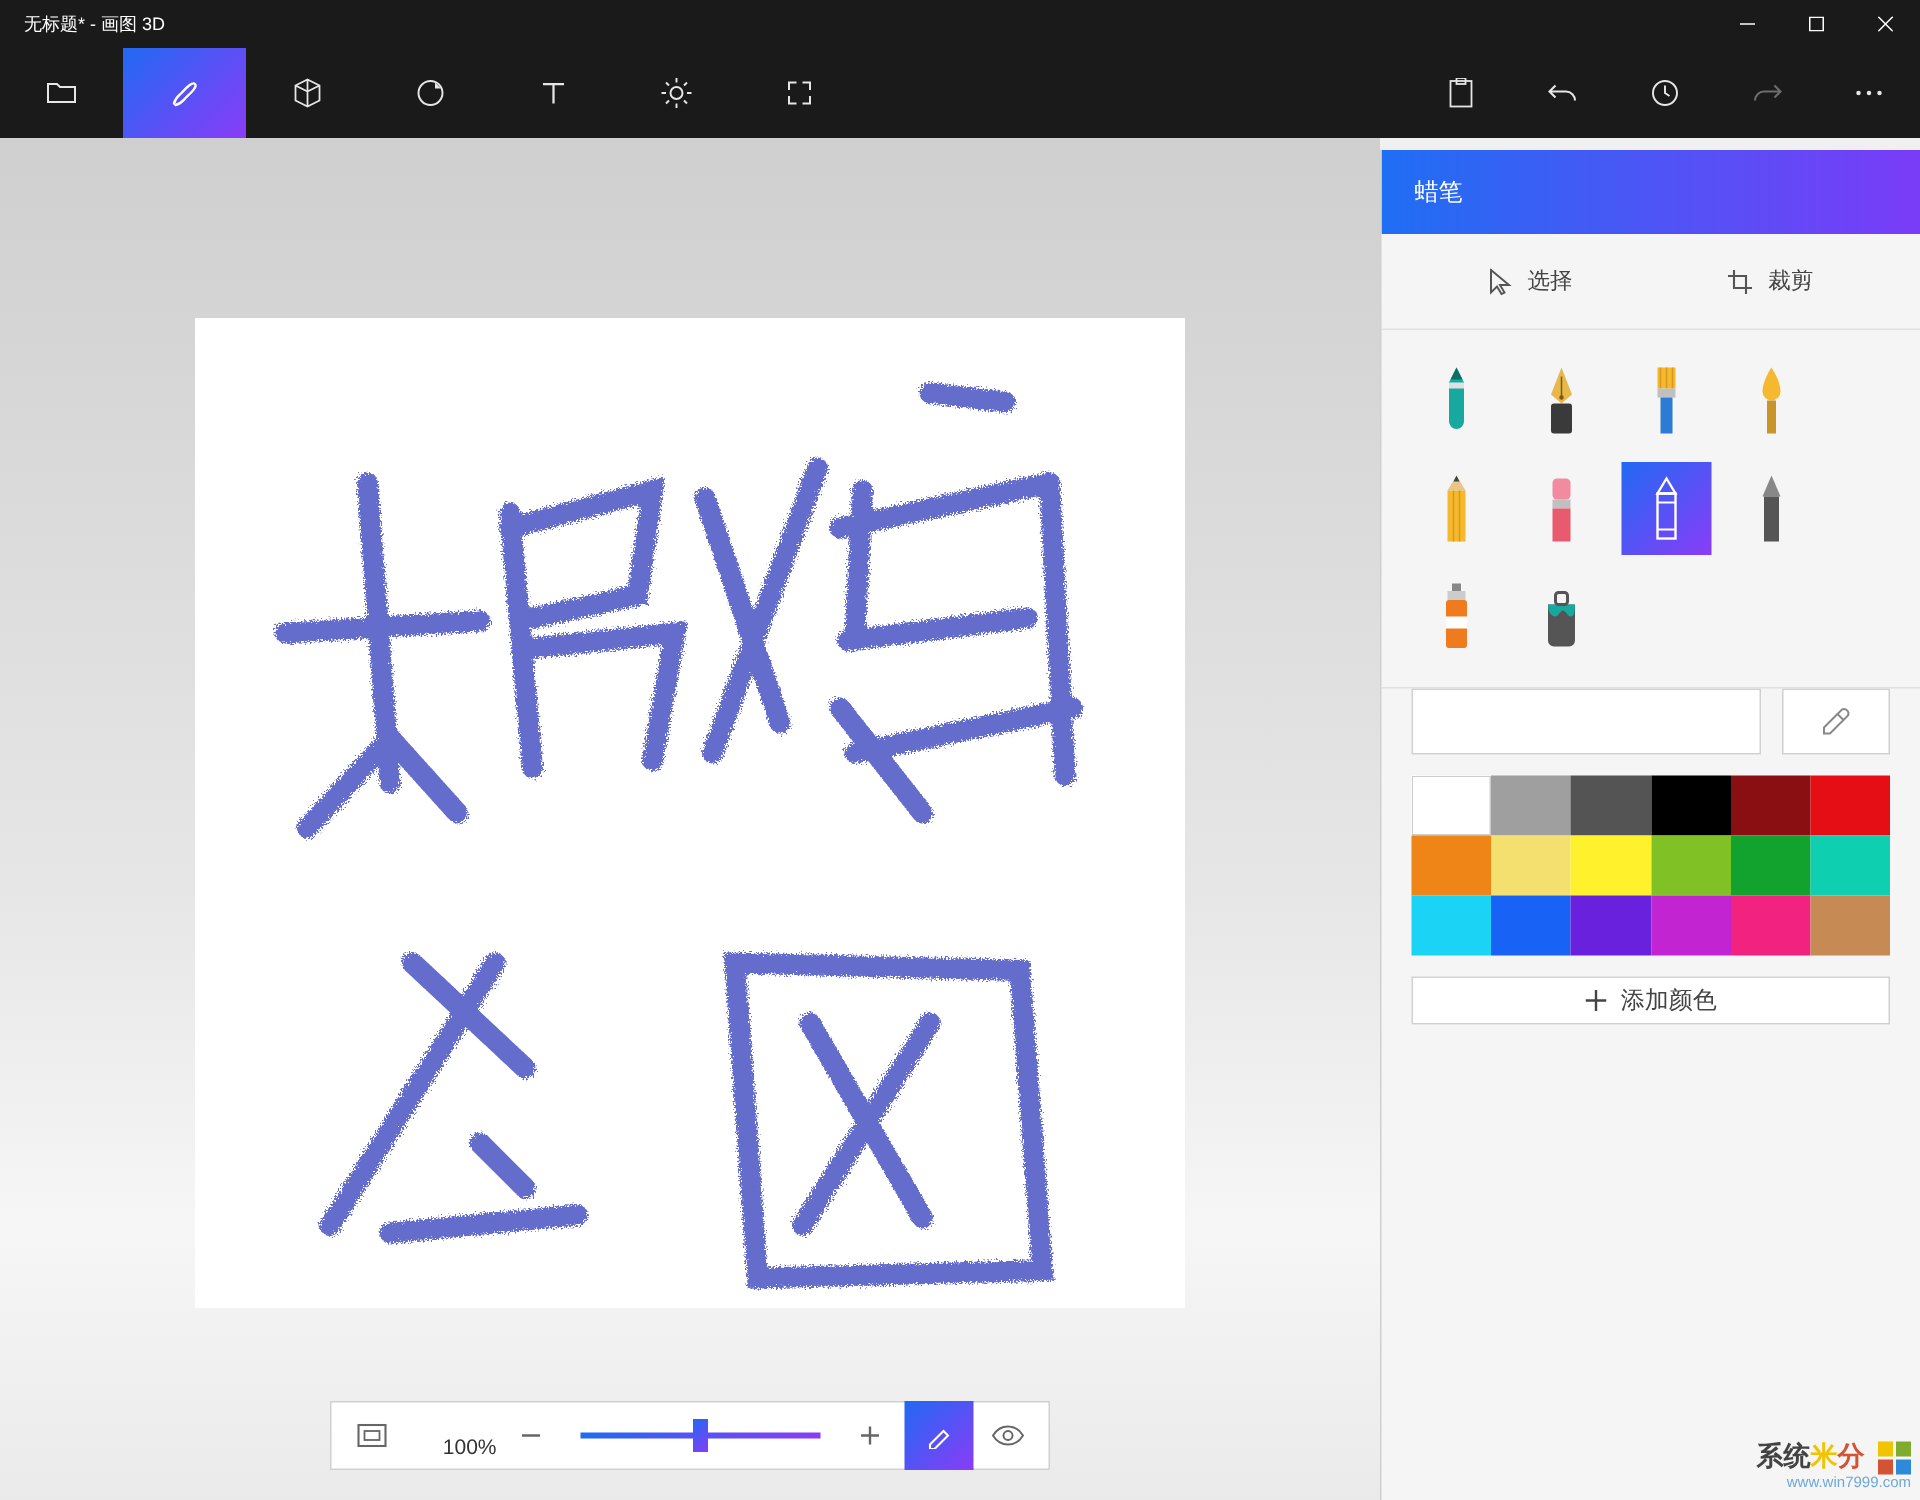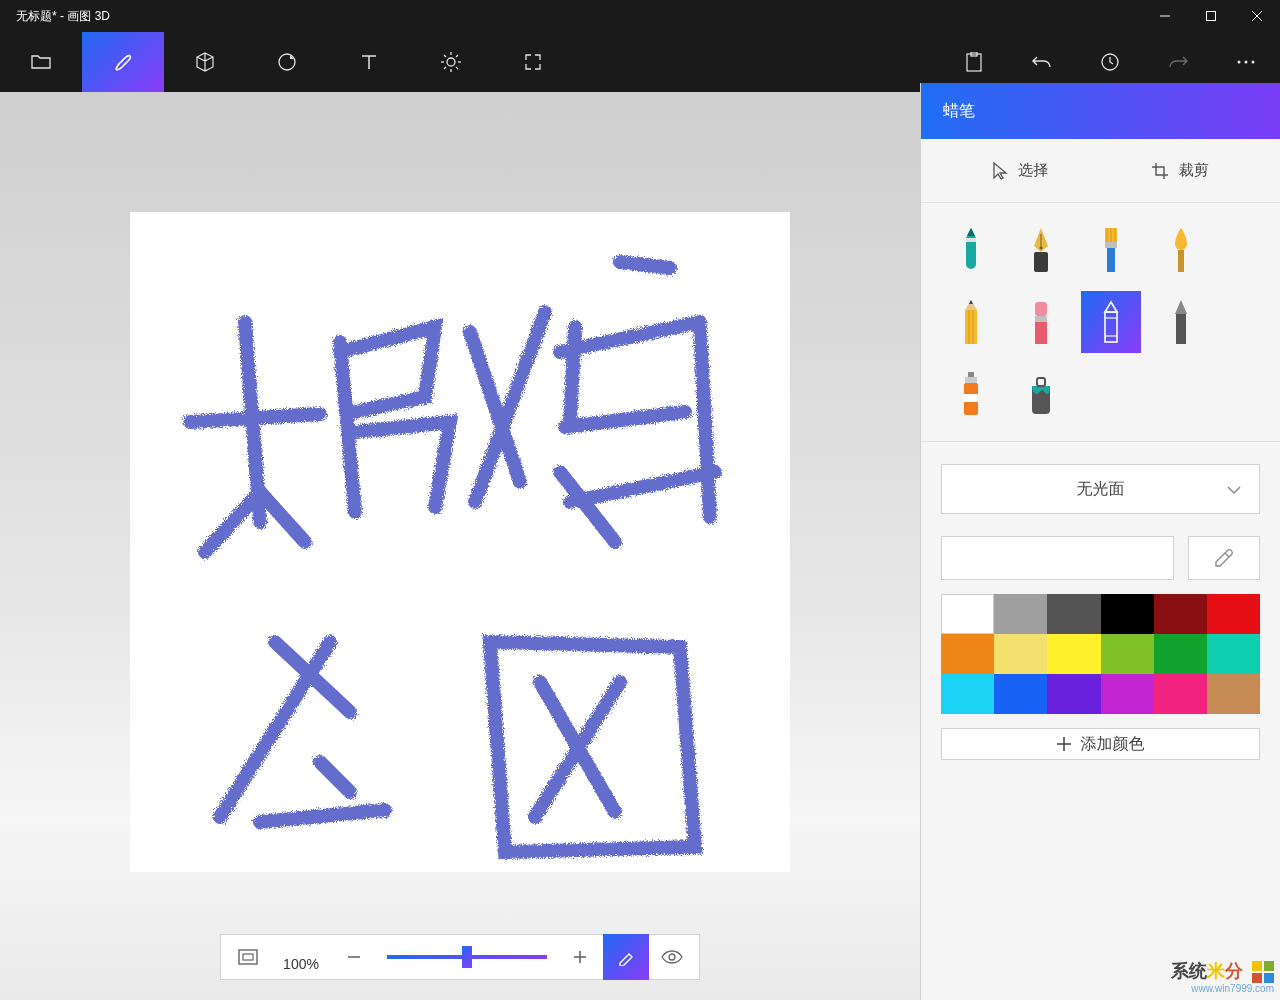--- a/index.html
+++ b/index.html
@@ -20,26 +20,26 @@
 
 
 .main { position: absolute; top: 92px; left: 0; right: 360px; bottom: 0; background: linear-gradient(to bottom, #cfcfcf 0%, #e6e6e6 55%, #f6f6f6 80%, #eaeaea 100%); overflow: hidden; }
 .canvas { position: absolute; left: 130px; top: 120px; width: 660px; height: 660px; background: #fff; }
 .canvas svg { width: 100%; height: 100%; }
 
 
 .bottombar { position: absolute; left: 50%; transform: translateX(-50%); bottom: 20px; height: 46px; background: #fff; border: 1px solid #d0d0d0; display: flex; align-items: center; padding: 0 4px; }
 .bb-btn { width: 46px; height: 46px; display: flex; align-items: center; justify-content: center; color: #555; }
 .bb-btn.active { background: linear-gradient(135deg, #2169f3, #8a3cf7); color: #fff; }
-.zoom-label { width: 60px; text-align: center; font-size: 14px; color: #333; margin-top: 14px; }
+.zoom-label { width: 60px; text-align: right; font-size: 14px; color: #333; margin-top: 14px; }
 .zoom-track { width: 160px; height: 4px; background: linear-gradient(90deg, #2169f3, #8a3cf7); position: relative; margin: 0 10px; }
 .zoom-thumb { position: absolute; top: 50%; transform: translate(-50%, -50%); width: 10px; height: 22px; background: linear-gradient(135deg, #2169f3, #8a3cf7); }
 
 
-.panel { position: absolute; top: 83px; right: 0; bottom: 0; width: 360px; background: #f5f5f5; border-left: 1px solid #d0d0d0; display: flex; flex-direction: column; overflow: hidden; }
+.panel { position: absolute; top: 100px; right: 0; bottom: 0; width: 360px; background: #f5f5f5; border-left: 1px solid #d0d0d0; display: flex; flex-direction: column; overflow: hidden; }
 .panel-header { height: 56px; background: linear-gradient(90deg, #1f6ef3, #7a3cf7); color: #fff; display: flex; align-items: center; padding: 0 22px; font-size: 16px; }
 .panel-section { border-bottom: 1px solid #e0e0e0; }
 .sel-crop { height: 64px; display: flex; align-items: center; justify-content: space-around; padding: 0 20px; font-size: 15px; color: #444; }
 .sel-crop .item { display: flex; align-items: center; gap: 10px; }
 
 .brush-grid { padding: 16px 20px 16px 20px; display: grid; grid-template-columns: repeat(4, 60px); gap: 10px; justify-content: start; }
 .brush-tile { width: 60px; height: 62px; display: flex; align-items: center; justify-content: center; position: relative; }
 .brush-tile.selected { background: linear-gradient(135deg, #2169f3, #8a3cf7); }
 
 .thickness-row { padding: 16px 24px 6px 24px; display: flex; align-items: center; justify-content: space-between; font-size: 15px; color: #444; }
@@ -355,28 +355,20 @@
         <svg width="30" height="48">
             <path d="M6 16h18v24a4 4 0 01-4 4H10a4 4 0 01-4-4z" fill="#555"></path>
             <path d="M6 16c0 6 3 8 5 8s3-4 5-4 3 4 5 4 3-2 3-8z" fill="#17a8a0"></path>
             <rect x="11" y="8" width="8" height="8" rx="2" fill="none" stroke="#555" stroke-width="2"></rect>
           </svg>
       </div>
     </div>
   </div>
 
 
-  <div class="matte-btn">
-    <span>无光面</span>
-    <span class="chev">
-      <svg width="14" height="8">
-          <path d="M1 1l6 6 6-6" fill="none" stroke="#888" stroke-width="1.5"></path>
-        </svg>
-    </span>
-  </div>
 
   <div class="color-tools">
     <div class="color-display"></div>
     <div class="eyedrop">
       <svg width="20" height="20">
           <path d="M14 2a3 3 0 014 4l-3 3-4-4zM11 5l4 4-9 9H2v-4z" fill="none" stroke="#888" stroke-width="1.3"></path>
         </svg>
     </div>
   </div>
 

